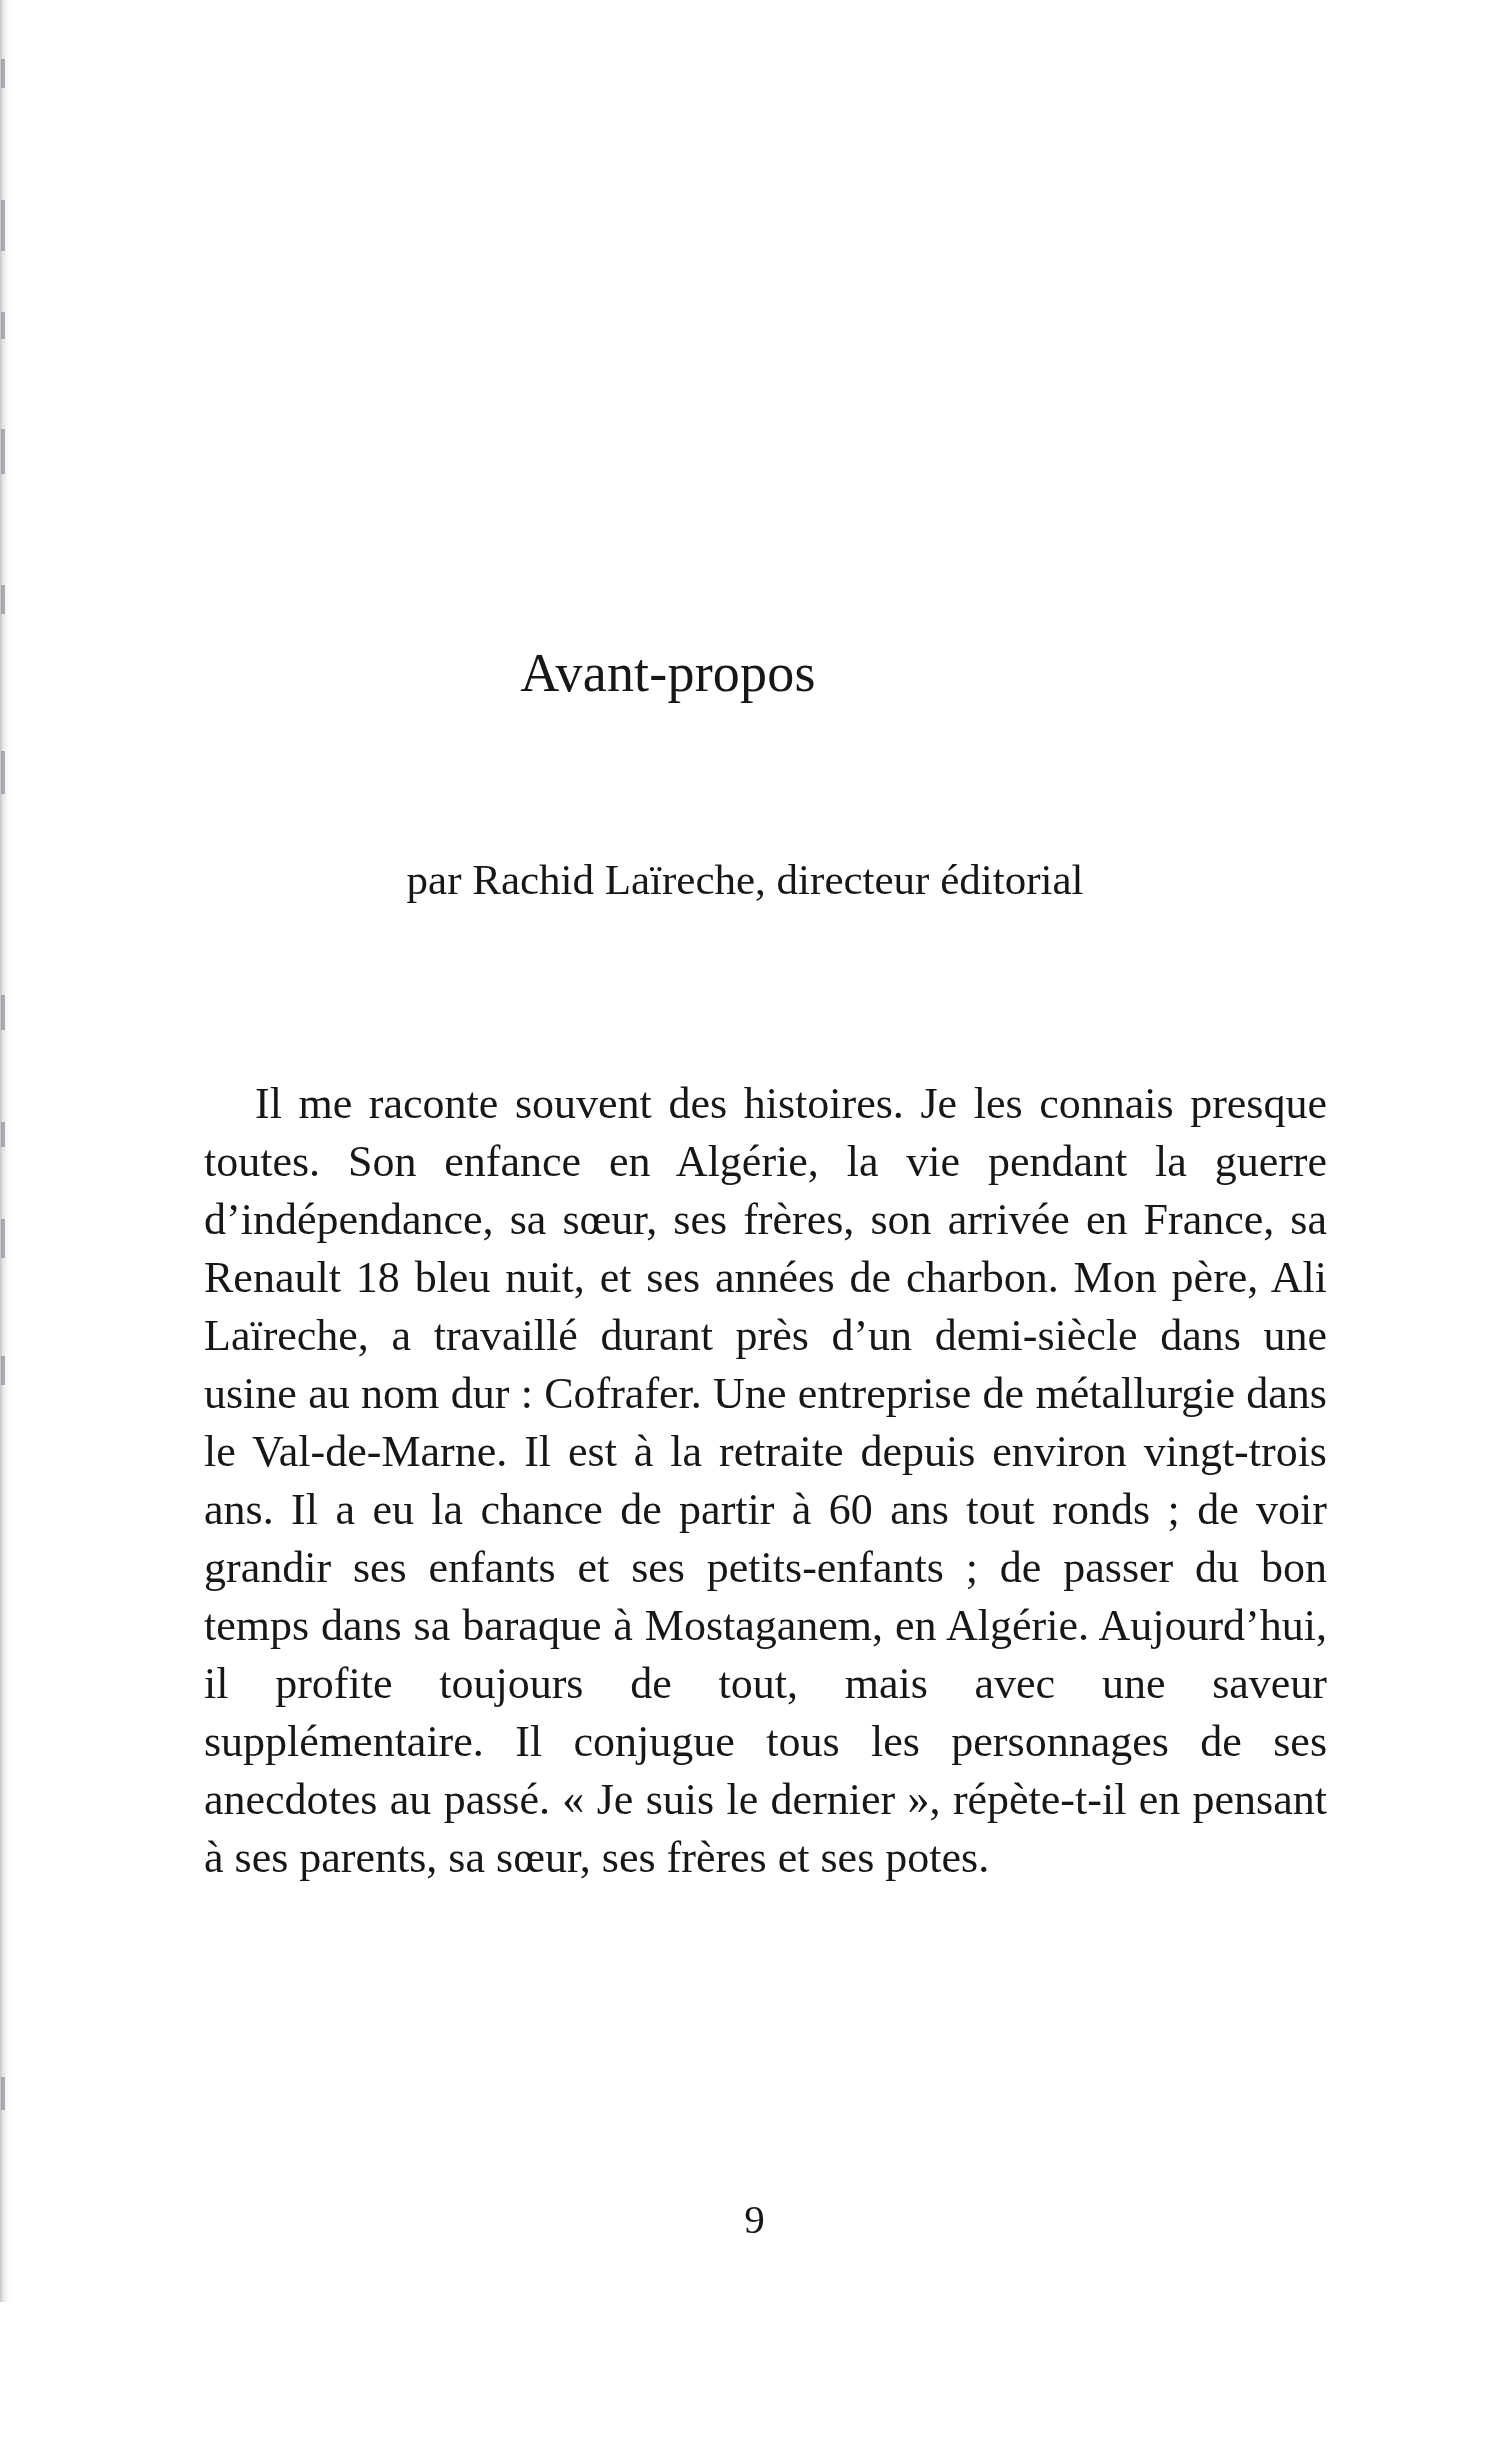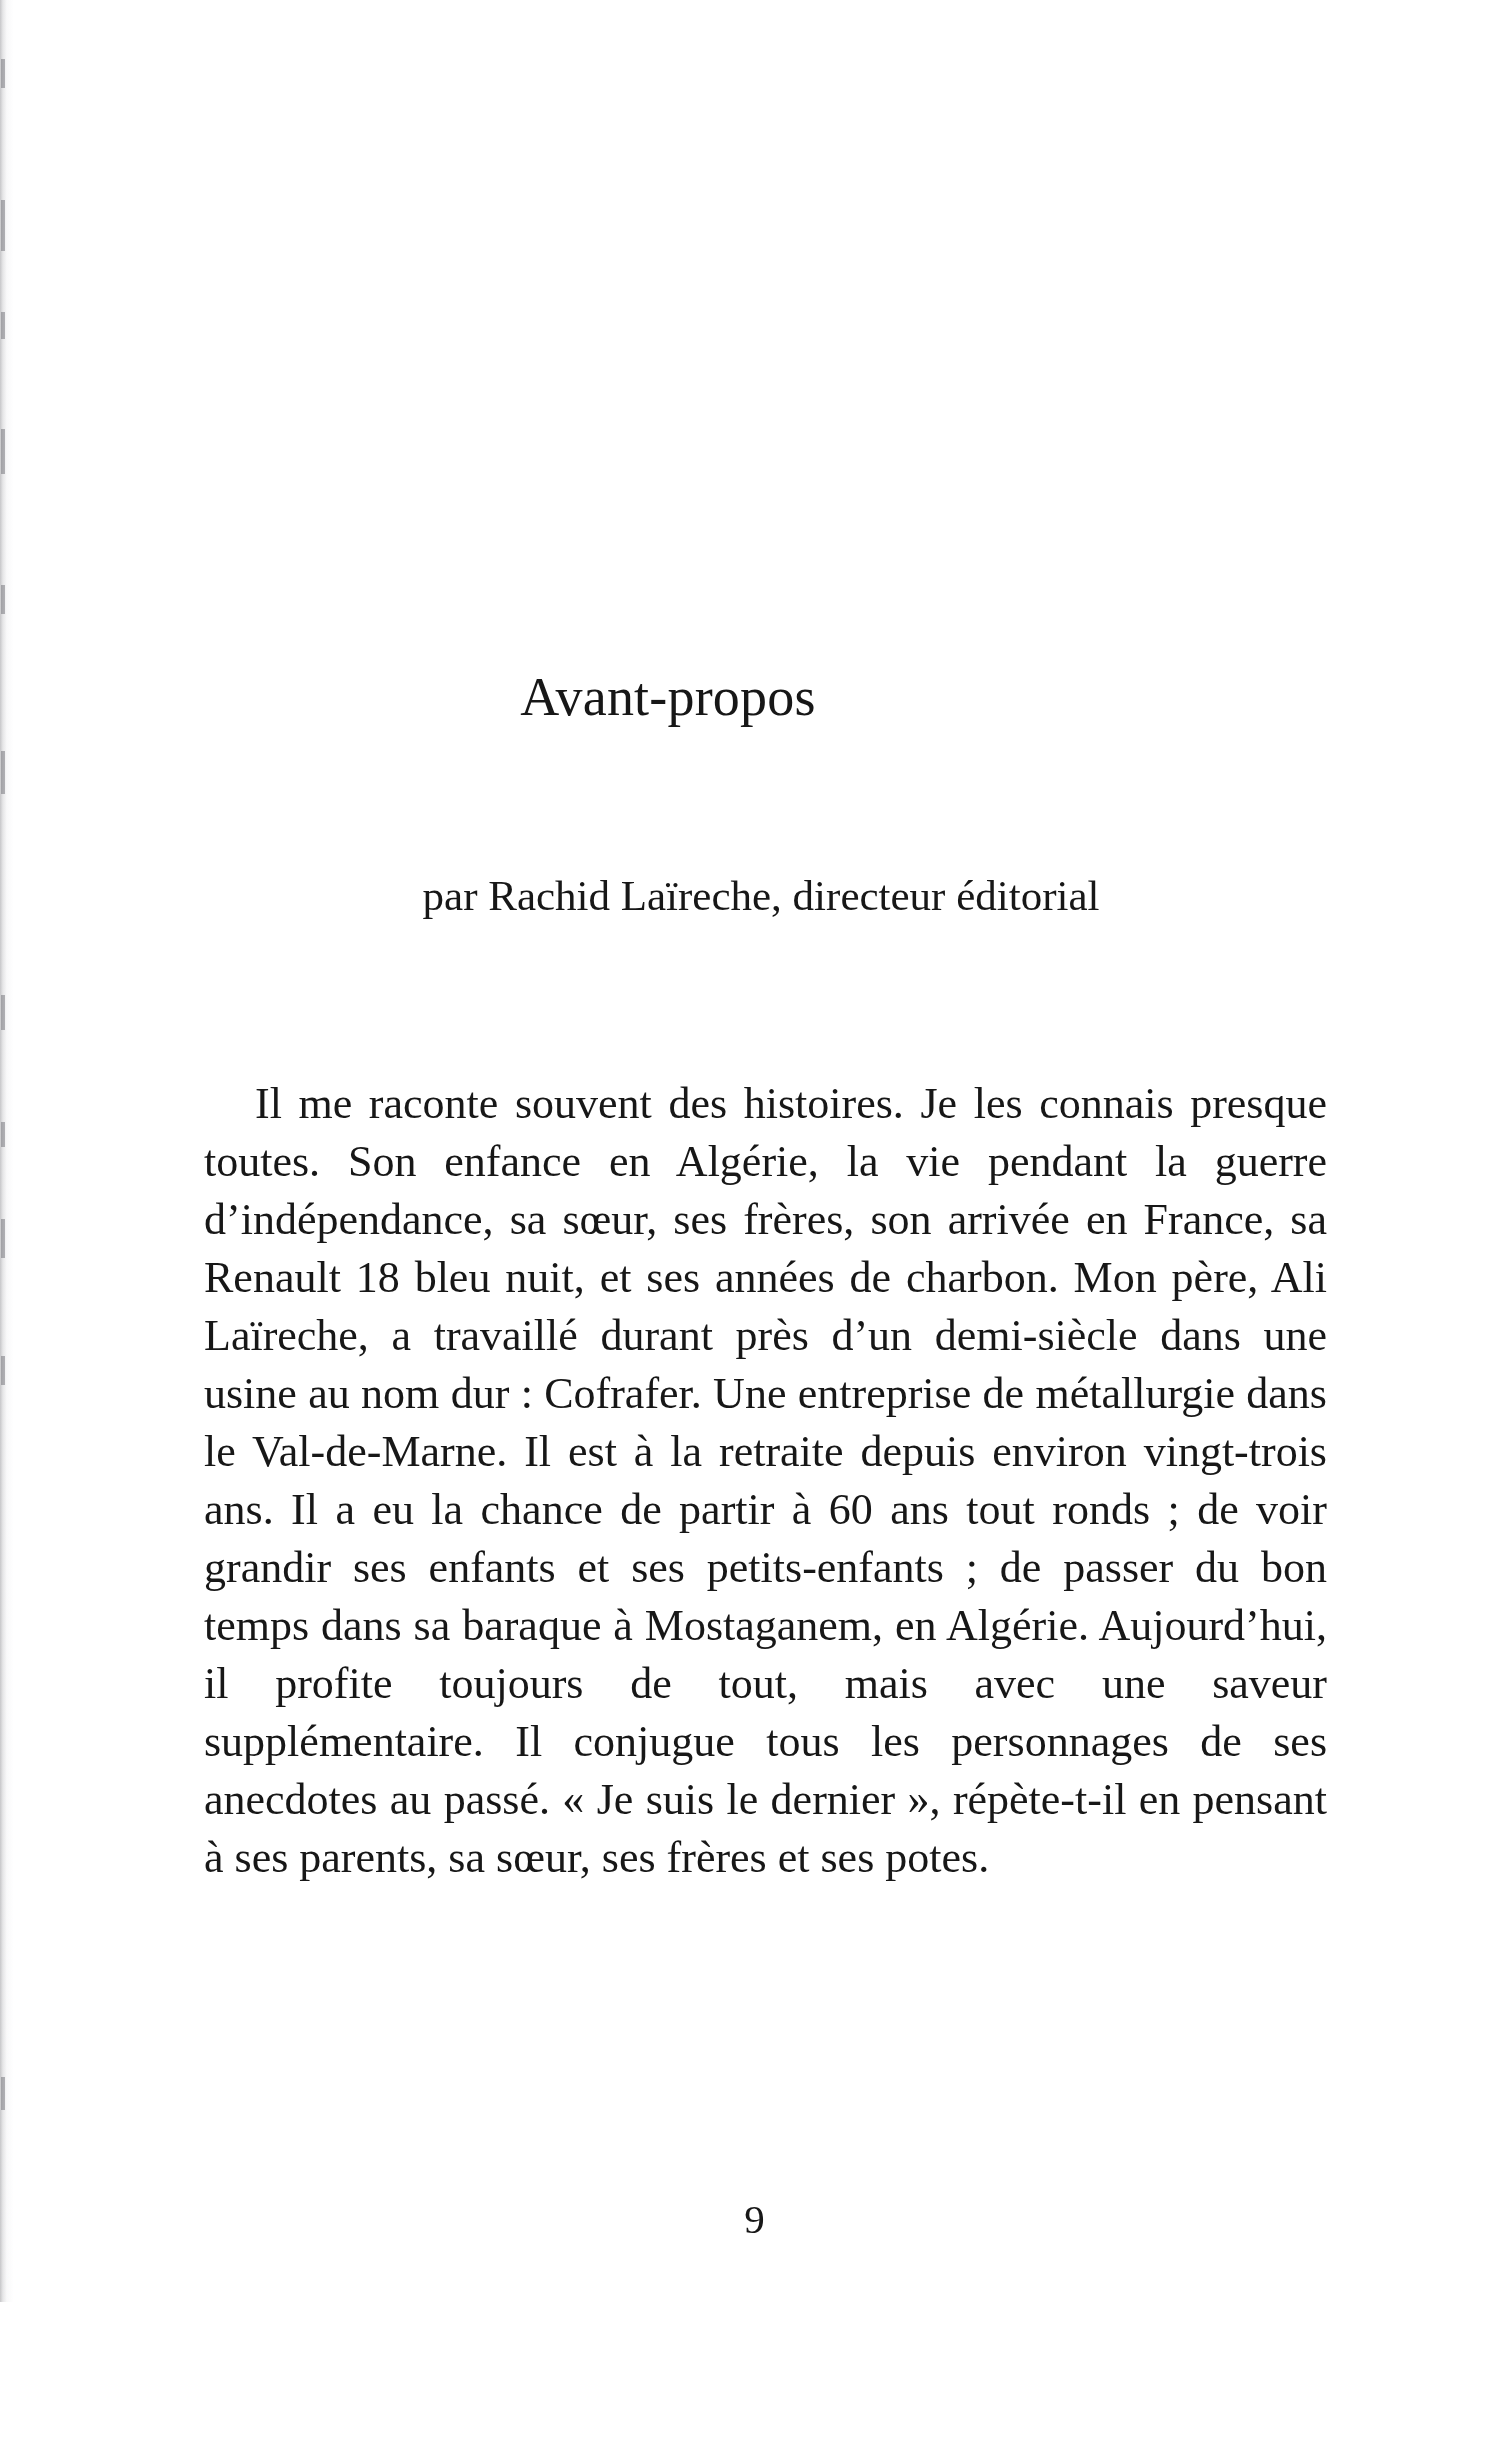--- a/index.html
+++ b/index.html
@@ -43,21 +43,21 @@
     left: 1px;
     width: 3.9px;
     background: rgba(110,110,115,0.5);
     pointer-events: none;
   }
 
   
   .title-block {
     position: absolute;
     left: 0;
-    top: 668px;
+    top: 644px;
     width: 1336px;           
     text-align: center;
   }
 
   .chapter-title {
     font-size: 54px;
     line-height: 1.08;
     font-weight: 400;
     letter-spacing: 0.2px;
     margin: 0;
@@ -72,21 +72,21 @@
   }
 
   .byline {
     position: absolute;
     left: 0;
     top: 856px;
     width: 1490px;           
     text-align: center;
     font-size: 43px;
     line-height: 1.12;
-    margin: 16px;
+    margin: 0;
   }
 
   
   .body-text {
     position: absolute;
     left: 194px;
     top: 1065px;
     width: 1123px;
     font-size: 44px;
     line-height: 58px;

